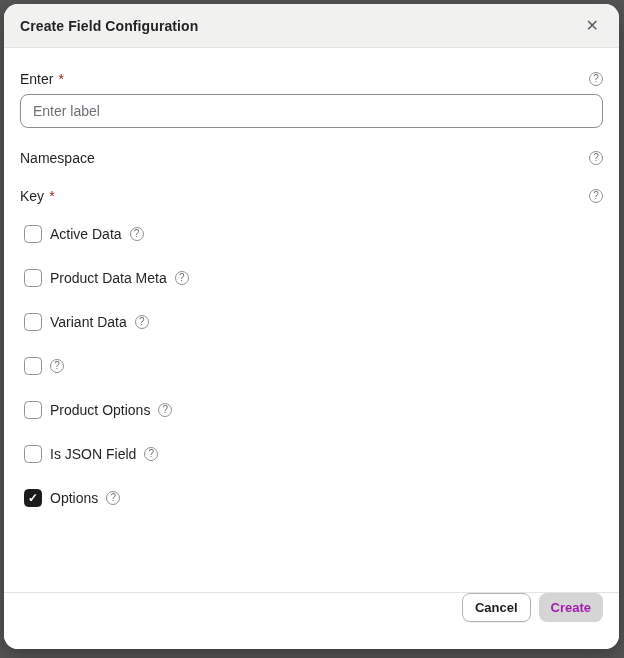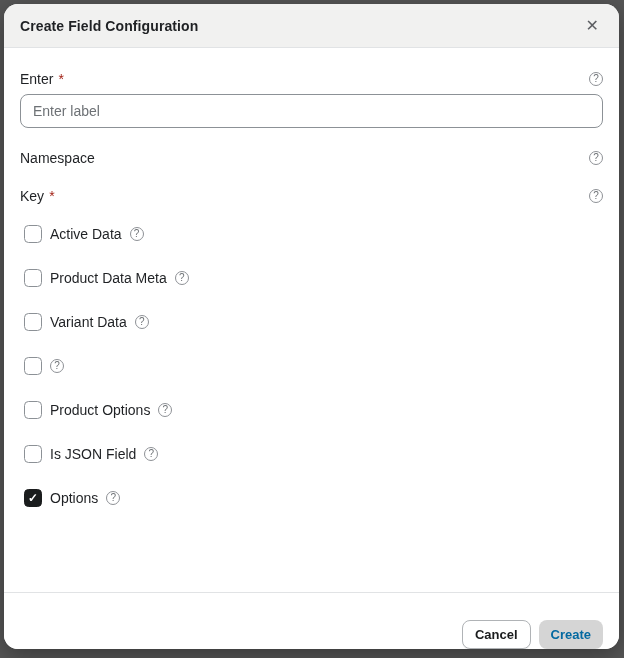--- a/index.html
+++ b/index.html
@@ -94,35 +94,35 @@
   }
   .check-icon{
     color:#fff;font-size:12px;font-weight:700;line-height:1;
     transform:translateY(-0.5px);
   }
   .cb-label{font-size:14px;color:var(--text);}
   .modal-footer{
     flex:0 0 57px;
     border-top:1px solid var(--border);
     background:#fff;
-    display:flex;align-items:flex-end;justify-content:flex-end;
+    display:flex;align-items:flex-start;justify-content:flex-end;
     gap:8px;padding:0 16px;
   }
   .btn{
     height:29px;padding:0 12px;border-radius:8px;
     font-size:13px;font-weight:700;
     font-family:"Liberation Sans",sans-serif;
     cursor:pointer;line-height:27px;
   }
   .btn-cancel{
     background:#fff;border:1px solid #b0b3b6;color:#1a1c1d;
     box-shadow:0 1px 0 rgba(0,0,0,0.05);
   }
   .btn-create{
-    background:#d5d5d5;border:none;color:#0369a1;cursor:default;
+    background:#d5d5d5;border:none;color:#a21caf;cursor:default;
   }
 </style>
 </head>
 <body>
 
 <div class="modal">
   <div class="modal-header">
     <h2 class="modal-title">Create Field Configuration</h2>
     <button class="close-btn">
       <span>✕</span>

